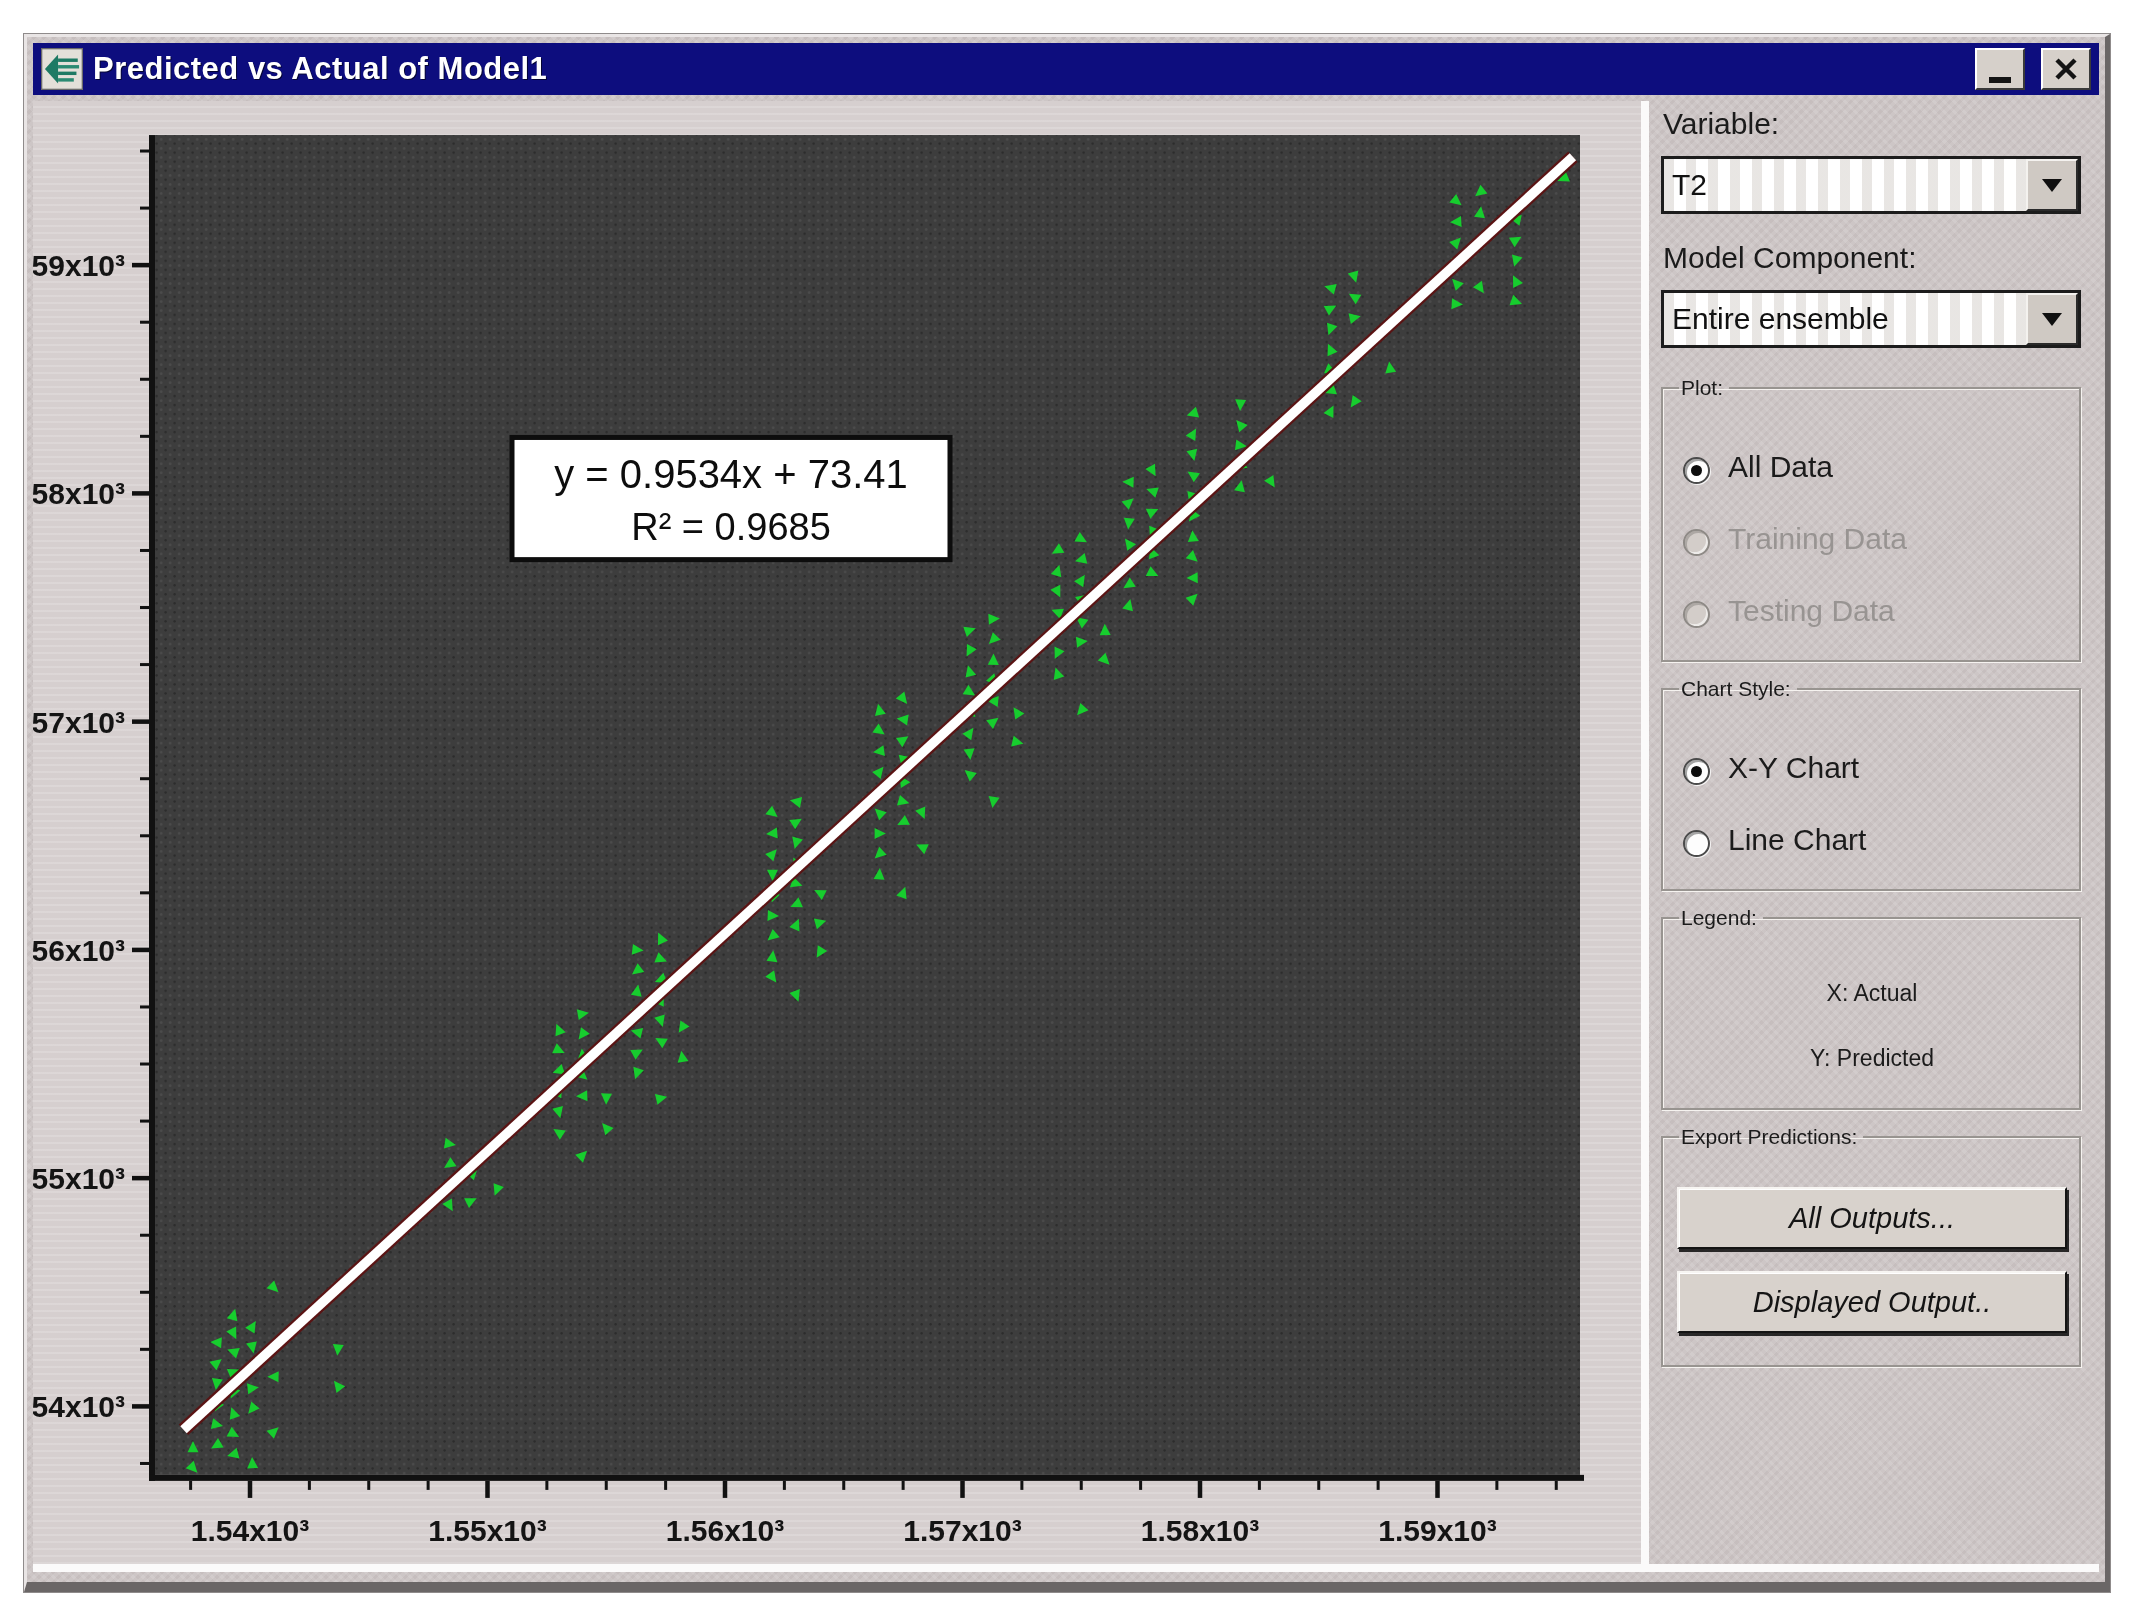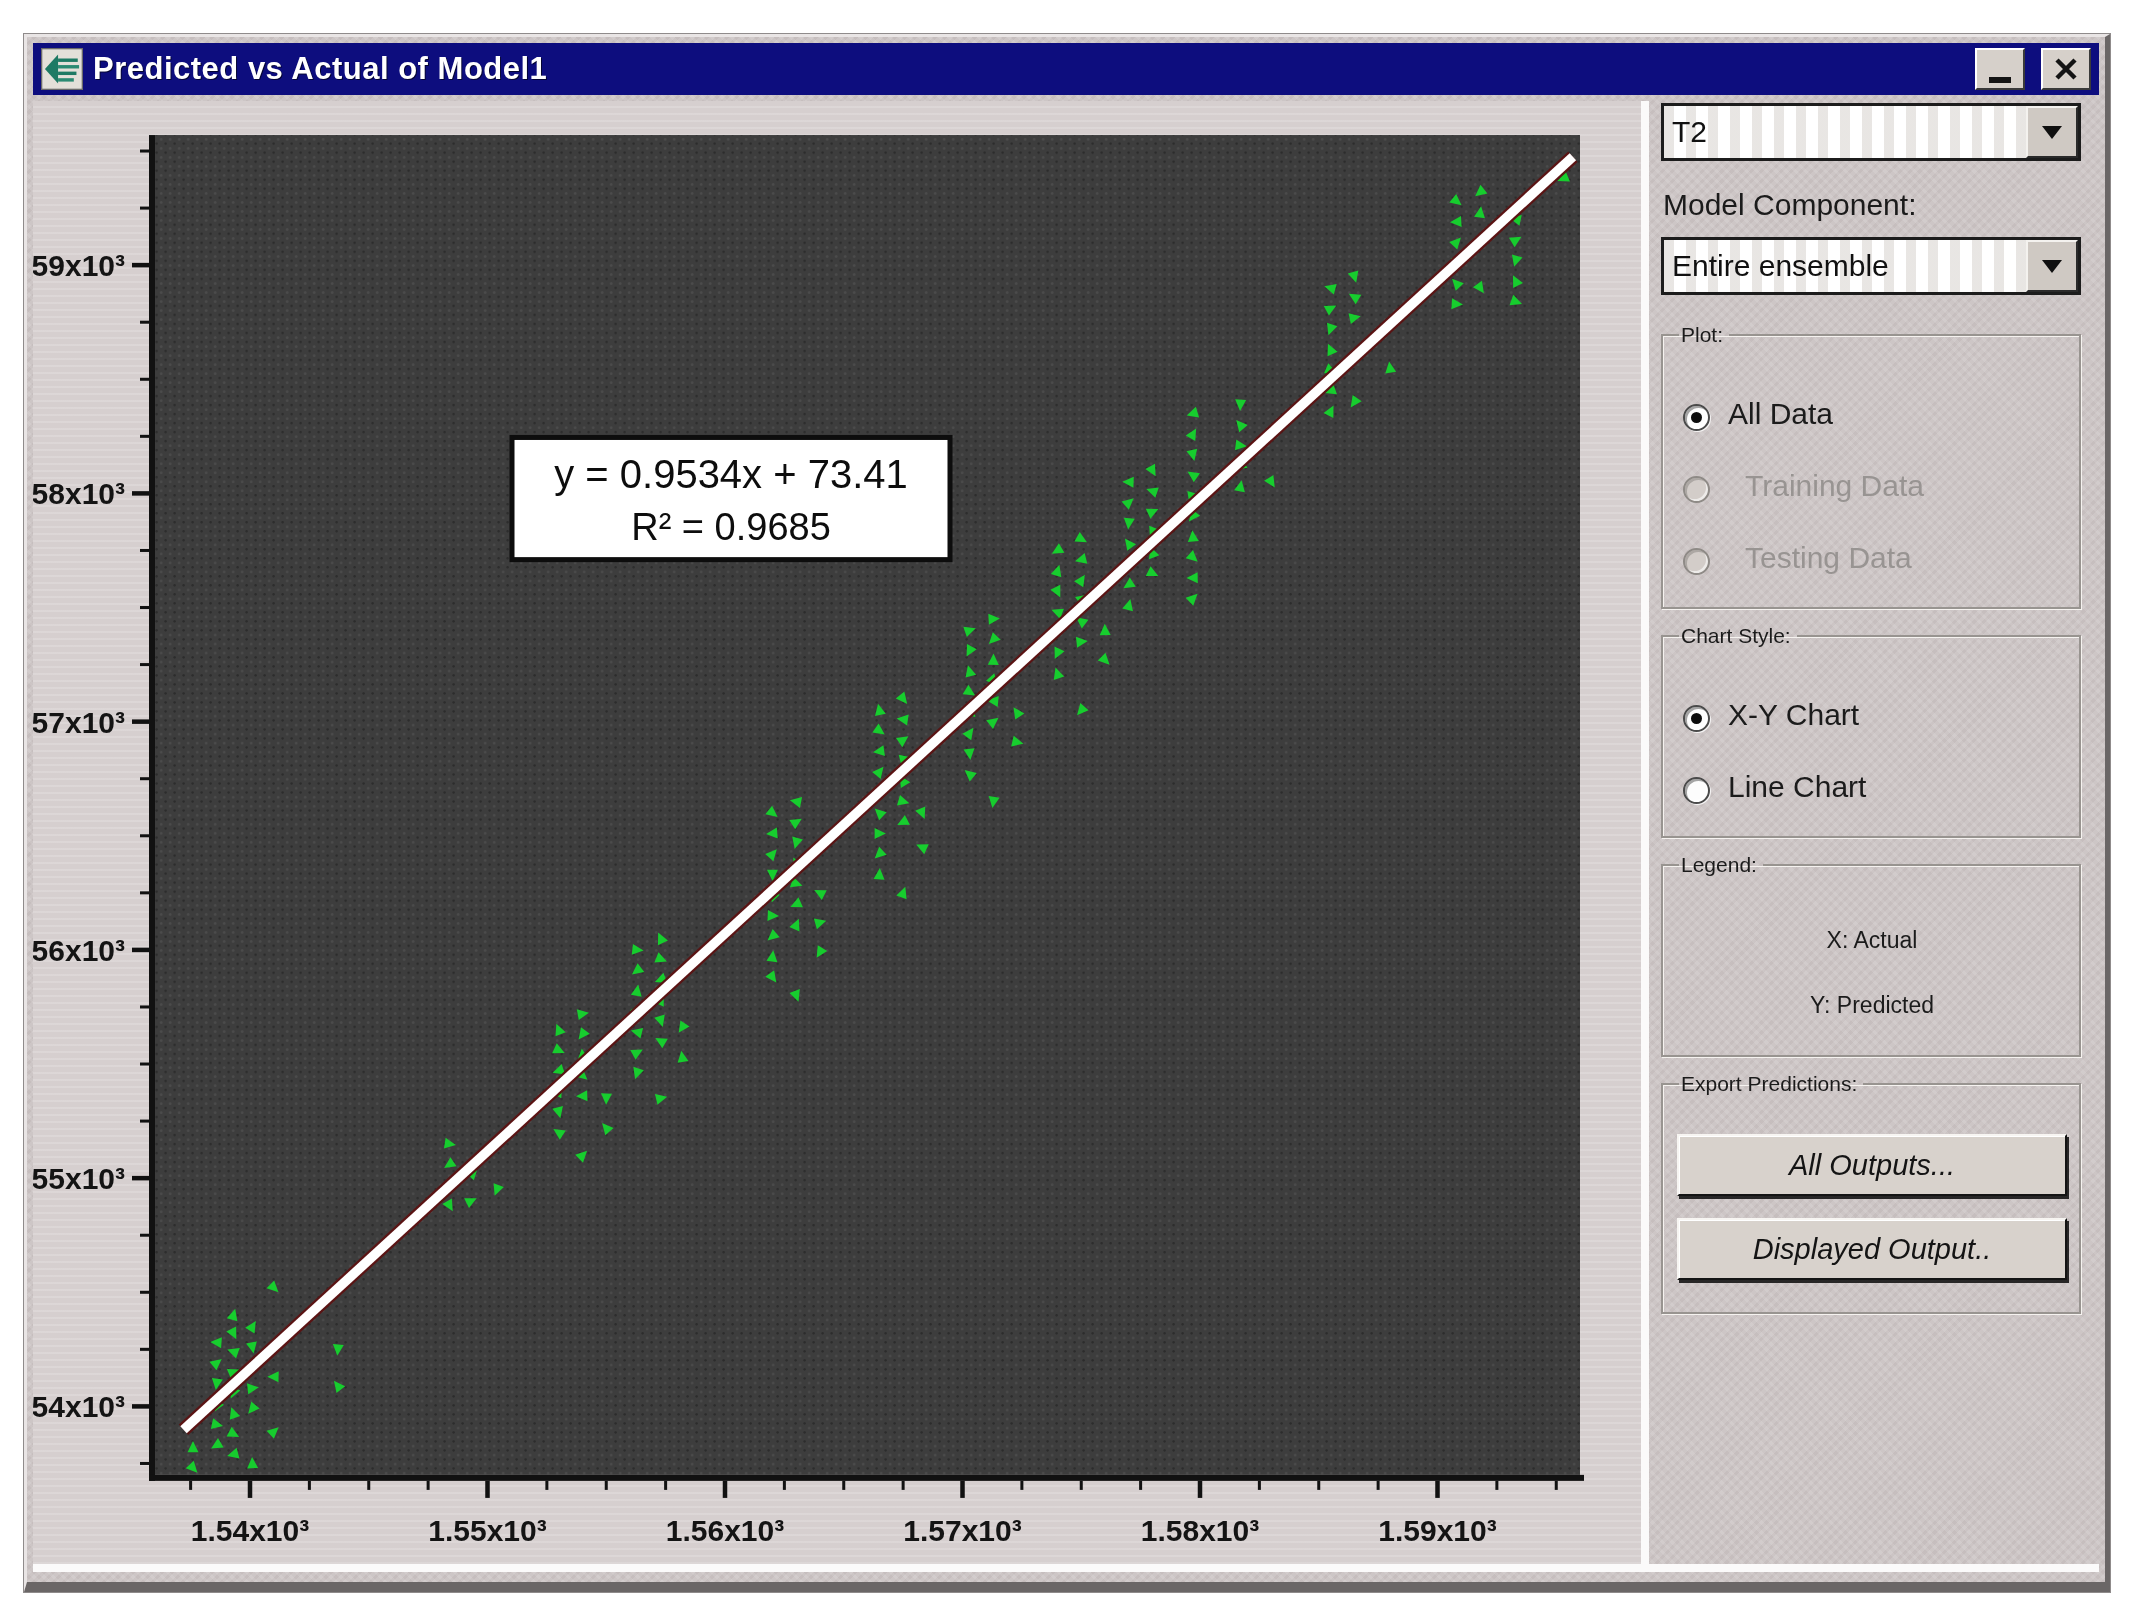--- a/index.html
+++ b/index.html
@@ -58,21 +58,21 @@
   .radio-row { display:flex; align-items:flex-end; gap:18px; margin:26px 4px 38px 6px; cursor:pointer; }
   .radio-row:last-child { margin-bottom:22px; }
   .radio { width:27px; height:27px; border-radius:50%; background:#fdfdfd; position:relative;
     border:2px solid #4a4a4a; box-shadow:inset 2px 2px 0 rgba(0,0,0,.35), inset -2px -2px 0 rgba(255,255,255,.95), 1px 1px 0 rgba(255,255,255,.8); flex:0 0 auto; }
   .radio-row.checked .radio::after { content:""; position:absolute; left:50%; top:50%;
     width:11px; height:11px; margin:-5.5px 0 0 -5.5px; border-radius:50%; background:#0c0c0c; }
   .radio-label { font-size:30px; color:#1b1b1b; }
   .radio-row.disabled { cursor:default; }
   .radio-row.disabled .radio { background:#d3cdc9; border-color:#8e8a86;
     box-shadow:inset 2px 2px 0 rgba(0,0,0,.18), inset -2px -2px 0 rgba(255,255,255,.6); }
-  .radio-row.disabled .radio-label { color:#989492;margin-left:17px; }
+  .radio-row.disabled .radio-label { color:#989492; }
 
   .legend-item { font-size:23px; color:#1b1b1b; margin:26px 4px 38px 4px;text-align:center; }
   .legend-item:last-child { margin-bottom:26px; }
 
   .btn { display:block; width:100%; height:62px; margin:14px 0 22px 0; background:#d8d2cc;
     border:2px solid; border-color:#f7f5f2 #141414 #141414 #f7f5f2;
     box-shadow:2px 3px 0 rgba(10,10,10,.85), inset 1px 1px 0 #ffffff;
     font-family:"Liberation Sans", sans-serif; font-size:29px; color:#141414; cursor:pointer;font-style:italic; }
 </style>
 </head>
@@ -372,20 +372,21 @@
           <rect x="479" y="336" width="438" height="122" fill="#ffffff" stroke="#0d0d0d" stroke-width="5"></rect>
           <text x="698" y="386" text-anchor="middle" font-family="Liberation Sans, sans-serif" font-size="40" fill="#0d0d0d">y = 0.9534x + 73.41</text>
           <text x="698" y="438" text-anchor="middle" font-family="Liberation Sans, sans-serif" font-size="38" fill="#0d0d0d">R² = 0.9685</text>
         </svg>
     </div>
 
     <div class="divider-v"></div>
 
     <div class="sidebar">
 
+      <div class="field-label">Variable:</div>
       <div class="combo">
         <span class="combo-value">T2</span>
         <span class="combo-btn">
           <span class="combo-arrow"></span>
         </span>
       </div>
 
       <div class="field-label second">Model Component:</div>
       <div class="combo">
         <span class="combo-value">Entire ensemble</span>

